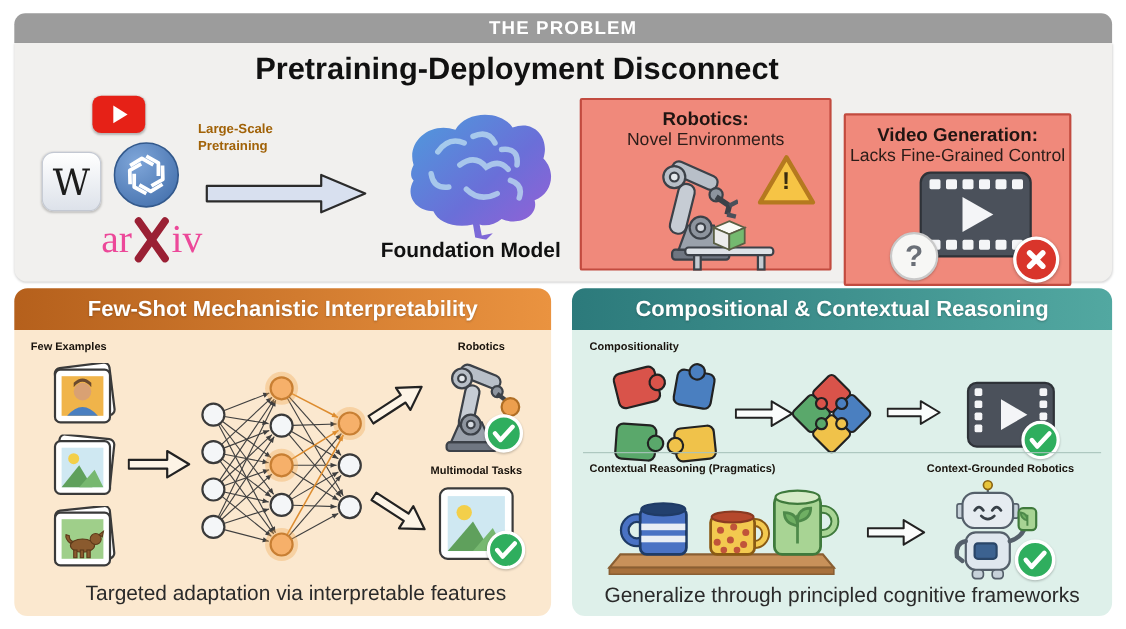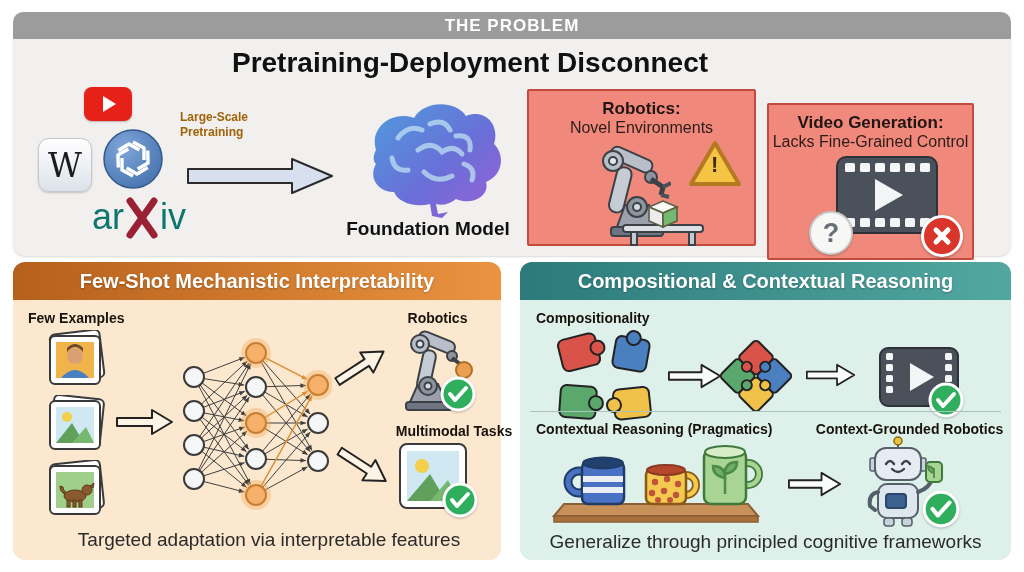--- a/index.html
+++ b/index.html
@@ -17,22 +17,22 @@
     font-weight:bold; color:#111; }
 
   .yt-icon { left:84px; top:87px; width:48px; height:34px; background:#e62117; border-radius:8px;
     display:flex; align-items:center; justify-content:center; box-shadow:0 1px 2px rgba(0,0,0,.25); }
   .yt-tri { width:0; height:0; border-left:13px solid #fff; border-top:8px solid transparent; border-bottom:8px solid transparent; margin-left:3px; }
   .wiki-icon { left:38px; top:138px; width:54px; height:54px; border-radius:11px;
     background:linear-gradient(180deg,#ffffff,#dde2ea); border:1px solid #c3c8d2;
     display:flex; align-items:center; justify-content:center; box-shadow:0 1px 2px rgba(0,0,0,.2); }
   .wiki-icon span { font-family:"DejaVu Serif", serif; font-size:33px; color:#1c1c1c; line-height:1; }
   .openai-icon { left:103px; top:129px; width:60px; height:60px; }
-  .arxiv-wordmark { left:92px; top:193px; width:150px; height:48px; font-family:Liberation Sans, sans-serif;
-    font-size:36px; color:#0f766e; display:flex; align-items:center; }
+  .arxiv-wordmark { left:92px; top:193px; width:150px; height:48px; font-family:Liberation Serif, serif;
+    font-size:36px; color:#ec4899; display:flex; align-items:center; }
   .arxiv-x { position:relative; width:34px; height:44px; margin:0 1px; }
 
   .pretrain-label { left:180px; top:110px; width:140px; text-align:left; font-weight:bold;
     font-size:12px; line-height:1.25; color:#a16207; }
   .big-arrow { left:186px; top:155px; width:150px; height:42px; }
   .brain { left:352px; top:92px; width:152px; height:126px; }
   .foundation-label { left:340px; top:218px; width:176px; text-align:center; font-weight:bold; font-size:19px; color:#111; }
 
   .red-card { background:#f0897b; border:2px solid #c24b3f; border-radius:2px; }
   .card-robotics { left:527px; top:89px; width:229px; height:157px; }
@@ -49,21 +49,21 @@
 
   
   .panel-header { height:38px; display:flex; align-items:center; justify-content:center;
     border-radius:12px 12px 0 0; }
   .panel-header span { color:#fff; font-weight:bold; font-size:20px; text-shadow:0 1px 2px rgba(0,0,0,.25); }
   .left-header  { left:13px;  top:262px; width:488px; background:linear-gradient(90deg,#b5601c,#ea9340); }
   .right-header { left:520px; top:262px; width:491px; background:linear-gradient(90deg,#2c7a7b,#52a8a1); }
   .left-body  { left:13px;  top:300px; width:488px; height:260px; background:#fbe8cf; border-radius:0 0 12px 12px; }
   .right-body { left:520px; top:300px; width:491px; height:260px; background:#def0ea; border-radius:0 0 12px 12px; }
 
-  .mini-label { font-weight:bold; font-size:14px; color:#18120c; }
+  .mini-label { font-weight:bold; font-size:10px; color:#18120c; }
   .panel-footer { text-align:center; font-size:19px; color:#2a2a2a; }
 
   .out-arrow { width:58px; height:28px; }
   .divider { left:530px; top:411px; width:471px; height:0; border-top:1.5px solid #a9c4bc; }
 
   .check { filter:drop-shadow(0 1px 1px rgba(0,0,0,.25)); }
 </style>
 </head>
 <body>
 
@@ -400,21 +400,21 @@
         <path d="M64,32 l8,6" fill="none" stroke-width="4"></path>
       </g>
       <circle cx="76" cy="44" r="8" fill="#ec9f4e" stroke="#b06e24" stroke-width="2"></circle>
     </svg>
   </div>
   <svg class="abs check" style="left:440px; top:376px;" width="36" height="36" viewBox="0 0 36 36">
     <circle cx="18" cy="18" r="16" fill="#2fae5e" stroke="#fff" stroke-width="3"></circle>
     <path d="M10,18 l5,6 l11,-12" stroke="#fff" stroke-width="4" fill="none" stroke-linecap="round" stroke-linejoin="round"></path>
   </svg>
 
-  <div class="abs mini-label" style="left:368px; top:423px; width:130px; text-align:center;margin-left:21px;">Multimodal Tasks</div>
+  <div class="abs mini-label" style="left:368px; top:423px; width:130px; text-align:center;">Multimodal Tasks</div>
   <div class="abs" style="left:396px; top:440px;">
     <svg width="74" height="74" viewBox="0 0 74 74">
       <rect x="4" y="4" width="66" height="64" rx="7" fill="#fff" stroke="#3a3a3a" stroke-width="2"></rect>
       <rect x="11" y="11" width="52" height="50" fill="#cfe8f2"></rect>
       <circle cx="26" cy="26" r="7" fill="#f3cf4a"></circle>
       <polygon points="11,61 34,34 50,61" fill="#5fa05c"></polygon>
       <polygon points="34,61 52,40 63,61" fill="#77b870"></polygon>
     </svg>
   </div>
   <svg class="abs check" style="left:442px; top:482px;" width="36" height="36" viewBox="0 0 36 36">

